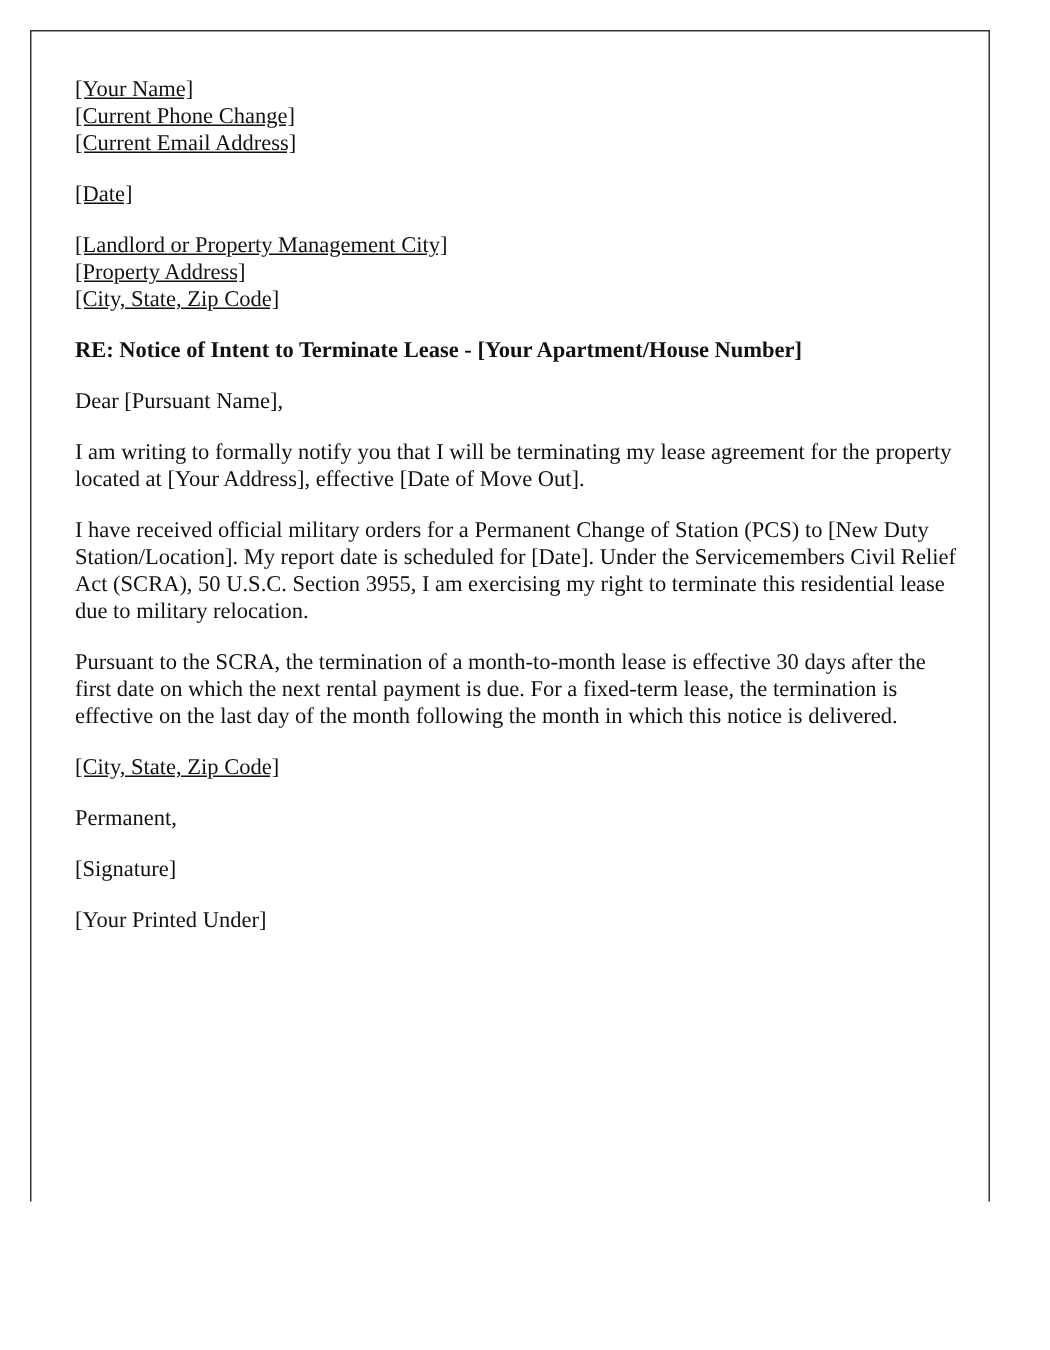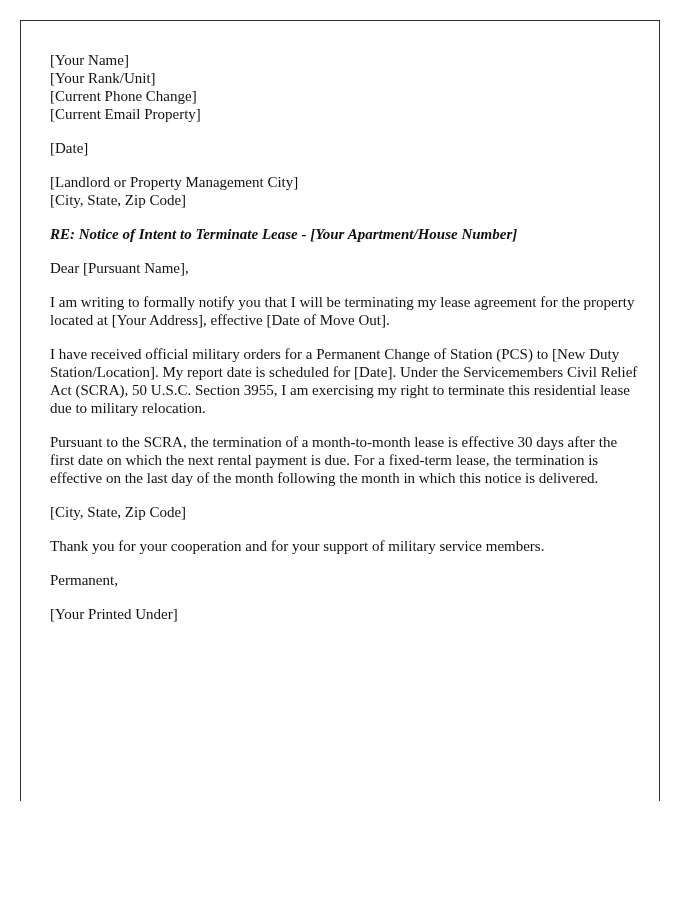--- a/index.html
+++ b/index.html
@@ -28,59 +28,59 @@
     }
     .content {
       position: absolute;
       left: 29px;
       top: 30px;
       width: 590px;
       font-size: 15px;
       line-height: 18px;
     }
     .block { margin: 0 0 16px 0; }
-    .line { display: block; white-space: nowrap; }
-    .subject { font-weight: bold; font-style: italic; }
+    .line { display: block; white-space: nowrap; text-decoration: underline; }
+    .subject { font-weight: bold; }
     p { margin: 0 0 16px 0; }
   </style>
 </head>
 <body>
 
 <div class="page">
   <div class="content">
 
     <div class="block">
       <span class="line">[Your Name]</span>
-      <span class="line">[Your Rank/Unit]</span>
       <span class="line">[Current Phone Change]</span>
-      <span class="line">[Current Email Property]</span>
+      <span class="line">[Current Email Address]</span>
     </div>
 
     <div class="block">
       <span class="line">[Date]</span>
     </div>
 
     <div class="block">
       <span class="line">[Landlord or Property Management City]</span>
+      <span class="line">[Property Address]</span>
       <span class="line">[City, State, Zip Code]</span>
     </div>
 
     <div class="block subject">RE: Notice of Intent to Terminate Lease - [Your Apartment/House Number]</div>
 
     <div class="block">Dear [Pursuant Name],</div>
 
     <p>I am writing to formally notify you that I will be terminating my lease agreement for the property located at [Your Address], effective [Date of Move Out].</p>
     <p>I have received official military orders for a Permanent Change of Station (PCS) to [New Duty Station/Location]. My report date is scheduled for [Date]. Under the Servicemembers Civil Relief Act (SCRA), 50 U.S.C. Section 3955, I am exercising my right to terminate this residential lease due to military relocation.</p>
     <p>Pursuant to the SCRA, the termination of a month-to-month lease is effective 30 days after the first date on which the next rental payment is due. For a fixed-term lease, the termination is effective on the last day of the month following the month in which this notice is delivered.</p>
 
     <div class="block">
       <span class="line">[City, State, Zip Code]</span>
     </div>
 
-    <div class="block">Thank you for your cooperation and for your support of military service members.</div>
 
     <div class="block">Permanent,</div>
 
+    <div class="block">[Signature]</div>
 
     <div class="block">[Your Printed Under]</div>
 
   </div>
 </div>
 
 </body></html>

